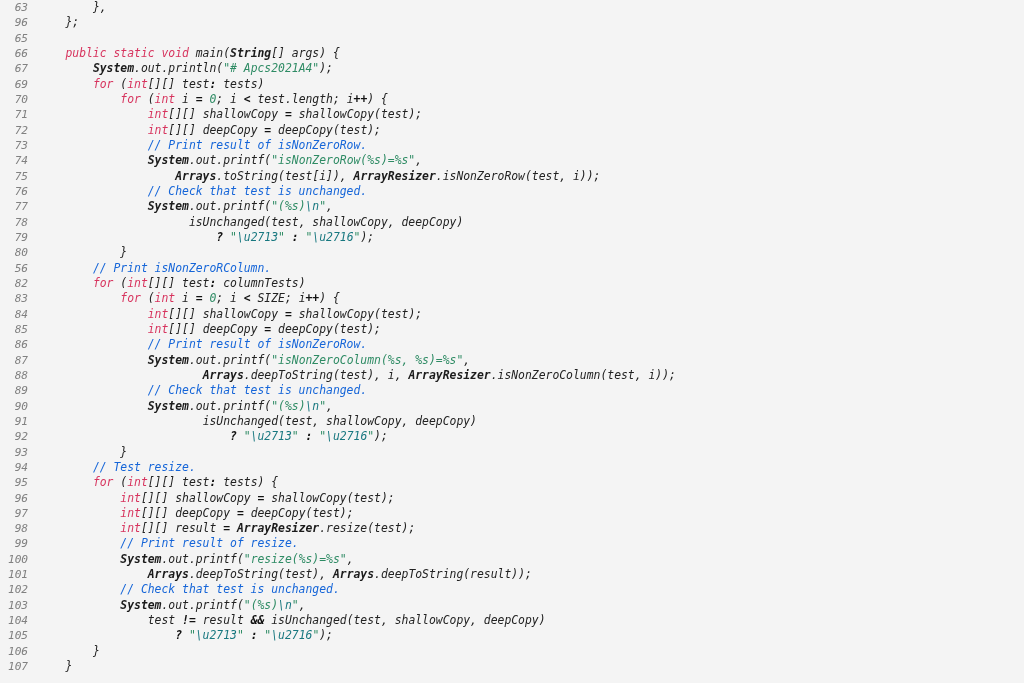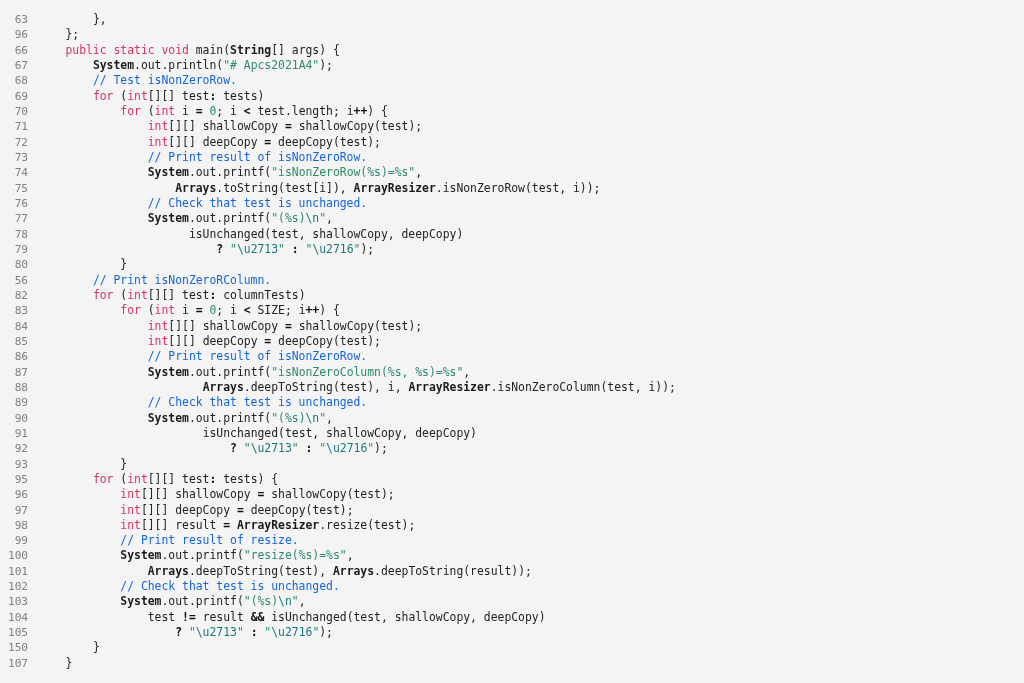--- a/index.html
+++ b/index.html
@@ -21,21 +21,22 @@
     background: #f4f4f4;
     display: block;
   }
 
   .code-area {
     position: absolute;
     top: 0;
     left: 0;
     right: 0;
     bottom: 0;
-    padding-top: 12px;
+    padding-top: 0px;
+    font-style: italic;
   }
 
   .line {
     display: block;
     height: 15.33px;
     line-height: 15.33px;
     white-space: pre;
     font-size: 11.4px;
     position: relative;
   }
@@ -70,23 +71,23 @@
   .op   { color: #111111; font-weight: bold; }
   .pln  { color: #222222; }
 </style>
 </head>
 <body>
 
 <div id="editor">
   <div class="code-area">
       <div class="line"><span class="ln">63</span><span class="code"><span class="pln"> </span><span class="pln"> </span><span class="pln"> </span><span class="pln"> </span><span class="pln"> </span><span class="pln"> </span><span class="pln"> </span><span class="pln"> </span><span class="pln">}</span><span class="pln">,</span></span></div>
       <div class="line"><span class="ln">96</span><span class="code"><span class="pln"> </span><span class="pln"> </span><span class="pln"> </span><span class="pln"> </span><span class="pln">}</span><span class="pln">;</span></span></div>
+      <div class="line"><span class="ln">65</span><span class="code"></span></div>
       <div class="line"><span class="ln">66</span><span class="code"><span class="pln"> </span><span class="pln"> </span><span class="pln"> </span><span class="pln"> </span><span class="kw">public</span><span class="pln"> </span><span class="kw">static</span><span class="pln"> </span><span class="kw">void</span><span class="pln"> </span><span class="pln">main</span><span class="pln">(</span><span class="cls">String</span><span class="pln">[</span><span class="pln">]</span><span class="pln"> </span><span class="pln">args</span><span class="pln">)</span><span class="pln"> </span><span class="pln">{</span></span></div>
       <div class="line"><span class="ln">67</span><span class="code"><span class="pln"> </span><span class="pln"> </span><span class="pln"> </span><span class="pln"> </span><span class="pln"> </span><span class="pln"> </span><span class="pln"> </span><span class="pln"> </span><span class="cls">System</span><span class="pln">.</span><span class="pln">out</span><span class="pln">.</span><span class="pln">println</span><span class="pln">(</span><span class="str">"# Apcs2021A4"</span><span class="pln">)</span><span class="pln">;</span></span></div>
-      <div class="line"><span class="ln">68</span><span class="code"><span class="pln"> </span><span class="pln"> </span><span class="pln"> </span><span class="pln"> </span><span class="pln"> </span><span class="pln"> </span><span class="pln"> </span><span class="pln"> </span><span class="cmt">// Test isNonZeroRow.</span></span></div>
       <div class="line"><span class="ln">69</span><span class="code"><span class="pln"> </span><span class="pln"> </span><span class="pln"> </span><span class="pln"> </span><span class="pln"> </span><span class="pln"> </span><span class="pln"> </span><span class="pln"> </span><span class="kw">for</span><span class="pln"> </span><span class="pln">(</span><span class="kw">int</span><span class="pln">[</span><span class="pln">]</span><span class="pln">[</span><span class="pln">]</span><span class="pln"> </span><span class="pln">test</span><span class="op">:</span><span class="pln"> </span><span class="pln">tests</span><span class="pln">)</span></span></div>
       <div class="line"><span class="ln">70</span><span class="code"><span class="pln"> </span><span class="pln"> </span><span class="pln"> </span><span class="pln"> </span><span class="pln"> </span><span class="pln"> </span><span class="pln"> </span><span class="pln"> </span><span class="pln"> </span><span class="pln"> </span><span class="pln"> </span><span class="pln"> </span><span class="kw">for</span><span class="pln"> </span><span class="pln">(</span><span class="kw">int</span><span class="pln"> </span><span class="pln">i</span><span class="pln"> </span><span class="op">=</span><span class="pln"> </span><span class="num">0</span><span class="pln">;</span><span class="pln"> </span><span class="pln">i</span><span class="pln"> </span><span class="op">&lt;</span><span class="pln"> </span><span class="pln">test</span><span class="pln">.</span><span class="pln">length</span><span class="pln">;</span><span class="pln"> </span><span class="pln">i</span><span class="op">++</span><span class="pln">)</span><span class="pln"> </span><span class="pln">{</span></span></div>
       <div class="line"><span class="ln">71</span><span class="code"><span class="pln"> </span><span class="pln"> </span><span class="pln"> </span><span class="pln"> </span><span class="pln"> </span><span class="pln"> </span><span class="pln"> </span><span class="pln"> </span><span class="pln"> </span><span class="pln"> </span><span class="pln"> </span><span class="pln"> </span><span class="pln"> </span><span class="pln"> </span><span class="pln"> </span><span class="pln"> </span><span class="kw">int</span><span class="pln">[</span><span class="pln">]</span><span class="pln">[</span><span class="pln">]</span><span class="pln"> </span><span class="pln">shallowCopy</span><span class="pln"> </span><span class="op">=</span><span class="pln"> </span><span class="pln">shallowCopy</span><span class="pln">(</span><span class="pln">test</span><span class="pln">)</span><span class="pln">;</span></span></div>
       <div class="line"><span class="ln">72</span><span class="code"><span class="pln"> </span><span class="pln"> </span><span class="pln"> </span><span class="pln"> </span><span class="pln"> </span><span class="pln"> </span><span class="pln"> </span><span class="pln"> </span><span class="pln"> </span><span class="pln"> </span><span class="pln"> </span><span class="pln"> </span><span class="pln"> </span><span class="pln"> </span><span class="pln"> </span><span class="pln"> </span><span class="kw">int</span><span class="pln">[</span><span class="pln">]</span><span class="pln">[</span><span class="pln">]</span><span class="pln"> </span><span class="pln">deepCopy</span><span class="pln"> </span><span class="op">=</span><span class="pln"> </span><span class="pln">deepCopy</span><span class="pln">(</span><span class="pln">test</span><span class="pln">)</span><span class="pln">;</span></span></div>
       <div class="line"><span class="ln">73</span><span class="code"><span class="pln"> </span><span class="pln"> </span><span class="pln"> </span><span class="pln"> </span><span class="pln"> </span><span class="pln"> </span><span class="pln"> </span><span class="pln"> </span><span class="pln"> </span><span class="pln"> </span><span class="pln"> </span><span class="pln"> </span><span class="pln"> </span><span class="pln"> </span><span class="pln"> </span><span class="pln"> </span><span class="cmt">// Print result of isNonZeroRow.</span></span></div>
       <div class="line"><span class="ln">74</span><span class="code"><span class="pln"> </span><span class="pln"> </span><span class="pln"> </span><span class="pln"> </span><span class="pln"> </span><span class="pln"> </span><span class="pln"> </span><span class="pln"> </span><span class="pln"> </span><span class="pln"> </span><span class="pln"> </span><span class="pln"> </span><span class="pln"> </span><span class="pln"> </span><span class="pln"> </span><span class="pln"> </span><span class="cls">System</span><span class="pln">.</span><span class="pln">out</span><span class="pln">.</span><span class="pln">printf</span><span class="pln">(</span><span class="str">"isNonZeroRow(%s)=%s"</span><span class="pln">,</span></span></div>
       <div class="line"><span class="ln">75</span><span class="code"><span class="pln"> </span><span class="pln"> </span><span class="pln"> </span><span class="pln"> </span><span class="pln"> </span><span class="pln"> </span><span class="pln"> </span><span class="pln"> </span><span class="pln"> </span><span class="pln"> </span><span class="pln"> </span><span class="pln"> </span><span class="pln"> </span><span class="pln"> </span><span class="pln"> </span><span class="pln"> </span><span class="pln"> </span><span class="pln"> </span><span class="pln"> </span><span class="pln"> </span><span class="cls">Arrays</span><span class="pln">.</span><span class="pln">toString</span><span class="pln">(</span><span class="pln">test</span><span class="pln">[</span><span class="pln">i</span><span class="pln">]</span><span class="pln">)</span><span class="pln">,</span><span class="pln"> </span><span class="cls">ArrayResizer</span><span class="pln">.</span><span class="pln">isNonZeroRow</span><span class="pln">(</span><span class="pln">test</span><span class="pln">,</span><span class="pln"> </span><span class="pln">i</span><span class="pln">)</span><span class="pln">)</span><span class="pln">;</span></span></div>
       <div class="line"><span class="ln">76</span><span class="code"><span class="pln"> </span><span class="pln"> </span><span class="pln"> </span><span class="pln"> </span><span class="pln"> </span><span class="pln"> </span><span class="pln"> </span><span class="pln"> </span><span class="pln"> </span><span class="pln"> </span><span class="pln"> </span><span class="pln"> </span><span class="pln"> </span><span class="pln"> </span><span class="pln"> </span><span class="pln"> </span><span class="cmt">// Check that test is unchanged.</span></span></div>
       <div class="line"><span class="ln">77</span><span class="code"><span class="pln"> </span><span class="pln"> </span><span class="pln"> </span><span class="pln"> </span><span class="pln"> </span><span class="pln"> </span><span class="pln"> </span><span class="pln"> </span><span class="pln"> </span><span class="pln"> </span><span class="pln"> </span><span class="pln"> </span><span class="pln"> </span><span class="pln"> </span><span class="pln"> </span><span class="pln"> </span><span class="cls">System</span><span class="pln">.</span><span class="pln">out</span><span class="pln">.</span><span class="pln">printf</span><span class="pln">(</span><span class="str">"(%s)</span><span class="esc">\n</span><span class="str">"</span><span class="pln">,</span></span></div>
       <div class="line"><span class="ln">78</span><span class="code"><span class="pln"> </span><span class="pln"> </span><span class="pln"> </span><span class="pln"> </span><span class="pln"> </span><span class="pln"> </span><span class="pln"> </span><span class="pln"> </span><span class="pln"> </span><span class="pln"> </span><span class="pln"> </span><span class="pln"> </span><span class="pln"> </span><span class="pln"> </span><span class="pln"> </span><span class="pln"> </span><span class="pln"> </span><span class="pln"> </span><span class="pln"> </span><span class="pln"> </span><span class="pln"> </span><span class="pln"> </span><span class="pln">isUnchanged</span><span class="pln">(</span><span class="pln">test</span><span class="pln">,</span><span class="pln"> </span><span class="pln">shallowCopy</span><span class="pln">,</span><span class="pln"> </span><span class="pln">deepCopy</span><span class="pln">)</span></span></div>
@@ -98,27 +99,28 @@
       <div class="line"><span class="ln">84</span><span class="code"><span class="pln"> </span><span class="pln"> </span><span class="pln"> </span><span class="pln"> </span><span class="pln"> </span><span class="pln"> </span><span class="pln"> </span><span class="pln"> </span><span class="pln"> </span><span class="pln"> </span><span class="pln"> </span><span class="pln"> </span><span class="pln"> </span><span class="pln"> </span><span class="pln"> </span><span class="pln"> </span><span class="kw">int</span><span class="pln">[</span><span class="pln">]</span><span class="pln">[</span><span class="pln">]</span><span class="pln"> </span><span class="pln">shallowCopy</span><span class="pln"> </span><span class="op">=</span><span class="pln"> </span><span class="pln">shallowCopy</span><span class="pln">(</span><span class="pln">test</span><span class="pln">)</span><span class="pln">;</span></span></div>
       <div class="line"><span class="ln">85</span><span class="code"><span class="pln"> </span><span class="pln"> </span><span class="pln"> </span><span class="pln"> </span><span class="pln"> </span><span class="pln"> </span><span class="pln"> </span><span class="pln"> </span><span class="pln"> </span><span class="pln"> </span><span class="pln"> </span><span class="pln"> </span><span class="pln"> </span><span class="pln"> </span><span class="pln"> </span><span class="pln"> </span><span class="kw">int</span><span class="pln">[</span><span class="pln">]</span><span class="pln">[</span><span class="pln">]</span><span class="pln"> </span><span class="pln">deepCopy</span><span class="pln"> </span><span class="op">=</span><span class="pln"> </span><span class="pln">deepCopy</span><span class="pln">(</span><span class="pln">test</span><span class="pln">)</span><span class="pln">;</span></span></div>
       <div class="line"><span class="ln">86</span><span class="code"><span class="pln"> </span><span class="pln"> </span><span class="pln"> </span><span class="pln"> </span><span class="pln"> </span><span class="pln"> </span><span class="pln"> </span><span class="pln"> </span><span class="pln"> </span><span class="pln"> </span><span class="pln"> </span><span class="pln"> </span><span class="pln"> </span><span class="pln"> </span><span class="pln"> </span><span class="pln"> </span><span class="cmt">// Print result of isNonZeroRow.</span></span></div>
       <div class="line"><span class="ln">87</span><span class="code"><span class="pln"> </span><span class="pln"> </span><span class="pln"> </span><span class="pln"> </span><span class="pln"> </span><span class="pln"> </span><span class="pln"> </span><span class="pln"> </span><span class="pln"> </span><span class="pln"> </span><span class="pln"> </span><span class="pln"> </span><span class="pln"> </span><span class="pln"> </span><span class="pln"> </span><span class="pln"> </span><span class="cls">System</span><span class="pln">.</span><span class="pln">out</span><span class="pln">.</span><span class="pln">printf</span><span class="pln">(</span><span class="str">"isNonZeroColumn(%s, %s)=%s"</span><span class="pln">,</span></span></div>
       <div class="line"><span class="ln">88</span><span class="code"><span class="pln"> </span><span class="pln"> </span><span class="pln"> </span><span class="pln"> </span><span class="pln"> </span><span class="pln"> </span><span class="pln"> </span><span class="pln"> </span><span class="pln"> </span><span class="pln"> </span><span class="pln"> </span><span class="pln"> </span><span class="pln"> </span><span class="pln"> </span><span class="pln"> </span><span class="pln"> </span><span class="pln"> </span><span class="pln"> </span><span class="pln"> </span><span class="pln"> </span><span class="pln"> </span><span class="pln"> </span><span class="pln"> </span><span class="pln"> </span><span class="cls">Arrays</span><span class="pln">.</span><span class="pln">deepToString</span><span class="pln">(</span><span class="pln">test</span><span class="pln">)</span><span class="pln">,</span><span class="pln"> </span><span class="pln">i</span><span class="pln">,</span><span class="pln"> </span><span class="cls">ArrayResizer</span><span class="pln">.</span><span class="pln">isNonZeroColumn</span><span class="pln">(</span><span class="pln">test</span><span class="pln">,</span><span class="pln"> </span><span class="pln">i</span><span class="pln">)</span><span class="pln">)</span><span class="pln">;</span></span></div>
       <div class="line"><span class="ln">89</span><span class="code"><span class="pln"> </span><span class="pln"> </span><span class="pln"> </span><span class="pln"> </span><span class="pln"> </span><span class="pln"> </span><span class="pln"> </span><span class="pln"> </span><span class="pln"> </span><span class="pln"> </span><span class="pln"> </span><span class="pln"> </span><span class="pln"> </span><span class="pln"> </span><span class="pln"> </span><span class="pln"> </span><span class="cmt">// Check that test is unchanged.</span></span></div>
       <div class="line"><span class="ln">90</span><span class="code"><span class="pln"> </span><span class="pln"> </span><span class="pln"> </span><span class="pln"> </span><span class="pln"> </span><span class="pln"> </span><span class="pln"> </span><span class="pln"> </span><span class="pln"> </span><span class="pln"> </span><span class="pln"> </span><span class="pln"> </span><span class="pln"> </span><span class="pln"> </span><span class="pln"> </span><span class="pln"> </span><span class="cls">System</span><span class="pln">.</span><span class="pln">out</span><span class="pln">.</span><span class="pln">printf</span><span class="pln">(</span><span class="str">"(%s)</span><span class="esc">\n</span><span class="str">"</span><span class="pln">,</span></span></div>
       <div class="line"><span class="ln">91</span><span class="code"><span class="pln"> </span><span class="pln"> </span><span class="pln"> </span><span class="pln"> </span><span class="pln"> </span><span class="pln"> </span><span class="pln"> </span><span class="pln"> </span><span class="pln"> </span><span class="pln"> </span><span class="pln"> </span><span class="pln"> </span><span class="pln"> </span><span class="pln"> </span><span class="pln"> </span><span class="pln"> </span><span class="pln"> </span><span class="pln"> </span><span class="pln"> </span><span class="pln"> </span><span class="pln"> </span><span class="pln"> </span><span class="pln"> </span><span class="pln"> </span><span class="pln">isUnchanged</span><span class="pln">(</span><span class="pln">test</span><span class="pln">,</span><span class="pln"> </span><span class="pln">shallowCopy</span><span class="pln">,</span><span class="pln"> </span><span class="pln">deepCopy</span><span class="pln">)</span></span></div>
       <div class="line"><span class="ln">92</span><span class="code"><span class="pln"> </span><span class="pln"> </span><span class="pln"> </span><span class="pln"> </span><span class="pln"> </span><span class="pln"> </span><span class="pln"> </span><span class="pln"> </span><span class="pln"> </span><span class="pln"> </span><span class="pln"> </span><span class="pln"> </span><span class="pln"> </span><span class="pln"> </span><span class="pln"> </span><span class="pln"> </span><span class="pln"> </span><span class="pln"> </span><span class="pln"> </span><span class="pln"> </span><span class="pln"> </span><span class="pln"> </span><span class="pln"> </span><span class="pln"> </span><span class="pln"> </span><span class="pln"> </span><span class="pln"> </span><span class="pln"> </span><span class="op">?</span><span class="pln"> </span><span class="str">"</span><span class="esc">\u2713</span><span class="str">"</span><span class="pln"> </span><span class="op">:</span><span class="pln"> </span><span class="str">"</span><span class="esc">\u2716</span><span class="str">"</span><span class="pln">)</span><span class="pln">;</span></span></div>
       <div class="line"><span class="ln">93</span><span class="code"><span class="pln"> </span><span class="pln"> </span><span class="pln"> </span><span class="pln"> </span><span class="pln"> </span><span class="pln"> </span><span class="pln"> </span><span class="pln"> </span><span class="pln"> </span><span class="pln"> </span><span class="pln"> </span><span class="pln"> </span><span class="pln">}</span></span></div>
+      <div class="line"><span class="ln">94</span><span class="code"><span class="pln"> </span><span class="pln"> </span><span class="pln"> </span><span class="pln"> </span><span class="pln"> </span><span class="pln"> </span><span class="pln"> </span><span class="pln"> </span><span class="cmt">// Test resize.</span></span></div>
       <div class="line"><span class="ln">95</span><span class="code"><span class="pln"> </span><span class="pln"> </span><span class="pln"> </span><span class="pln"> </span><span class="pln"> </span><span class="pln"> </span><span class="pln"> </span><span class="pln"> </span><span class="kw">for</span><span class="pln"> </span><span class="pln">(</span><span class="kw">int</span><span class="pln">[</span><span class="pln">]</span><span class="pln">[</span><span class="pln">]</span><span class="pln"> </span><span class="pln">test</span><span class="op">:</span><span class="pln"> </span><span class="pln">tests</span><span class="pln">)</span><span class="pln"> </span><span class="pln">{</span></span></div>
       <div class="line"><span class="ln">96</span><span class="code"><span class="pln"> </span><span class="pln"> </span><span class="pln"> </span><span class="pln"> </span><span class="pln"> </span><span class="pln"> </span><span class="pln"> </span><span class="pln"> </span><span class="pln"> </span><span class="pln"> </span><span class="pln"> </span><span class="pln"> </span><span class="kw">int</span><span class="pln">[</span><span class="pln">]</span><span class="pln">[</span><span class="pln">]</span><span class="pln"> </span><span class="pln">shallowCopy</span><span class="pln"> </span><span class="op">=</span><span class="pln"> </span><span class="pln">shallowCopy</span><span class="pln">(</span><span class="pln">test</span><span class="pln">)</span><span class="pln">;</span></span></div>
       <div class="line"><span class="ln">97</span><span class="code"><span class="pln"> </span><span class="pln"> </span><span class="pln"> </span><span class="pln"> </span><span class="pln"> </span><span class="pln"> </span><span class="pln"> </span><span class="pln"> </span><span class="pln"> </span><span class="pln"> </span><span class="pln"> </span><span class="pln"> </span><span class="kw">int</span><span class="pln">[</span><span class="pln">]</span><span class="pln">[</span><span class="pln">]</span><span class="pln"> </span><span class="pln">deepCopy</span><span class="pln"> </span><span class="op">=</span><span class="pln"> </span><span class="pln">deepCopy</span><span class="pln">(</span><span class="pln">test</span><span class="pln">)</span><span class="pln">;</span></span></div>
       <div class="line"><span class="ln">98</span><span class="code"><span class="pln"> </span><span class="pln"> </span><span class="pln"> </span><span class="pln"> </span><span class="pln"> </span><span class="pln"> </span><span class="pln"> </span><span class="pln"> </span><span class="pln"> </span><span class="pln"> </span><span class="pln"> </span><span class="pln"> </span><span class="kw">int</span><span class="pln">[</span><span class="pln">]</span><span class="pln">[</span><span class="pln">]</span><span class="pln"> </span><span class="pln">result</span><span class="pln"> </span><span class="op">=</span><span class="pln"> </span><span class="cls">ArrayResizer</span><span class="pln">.</span><span class="pln">resize</span><span class="pln">(</span><span class="pln">test</span><span class="pln">)</span><span class="pln">;</span></span></div>
       <div class="line"><span class="ln">99</span><span class="code"><span class="pln"> </span><span class="pln"> </span><span class="pln"> </span><span class="pln"> </span><span class="pln"> </span><span class="pln"> </span><span class="pln"> </span><span class="pln"> </span><span class="pln"> </span><span class="pln"> </span><span class="pln"> </span><span class="pln"> </span><span class="cmt">// Print result of resize.</span></span></div>
       <div class="line"><span class="ln">100</span><span class="code"><span class="pln"> </span><span class="pln"> </span><span class="pln"> </span><span class="pln"> </span><span class="pln"> </span><span class="pln"> </span><span class="pln"> </span><span class="pln"> </span><span class="pln"> </span><span class="pln"> </span><span class="pln"> </span><span class="pln"> </span><span class="cls">System</span><span class="pln">.</span><span class="pln">out</span><span class="pln">.</span><span class="pln">printf</span><span class="pln">(</span><span class="str">"resize(%s)=%s"</span><span class="pln">,</span></span></div>
       <div class="line"><span class="ln">101</span><span class="code"><span class="pln"> </span><span class="pln"> </span><span class="pln"> </span><span class="pln"> </span><span class="pln"> </span><span class="pln"> </span><span class="pln"> </span><span class="pln"> </span><span class="pln"> </span><span class="pln"> </span><span class="pln"> </span><span class="pln"> </span><span class="pln"> </span><span class="pln"> </span><span class="pln"> </span><span class="pln"> </span><span class="cls">Arrays</span><span class="pln">.</span><span class="pln">deepToString</span><span class="pln">(</span><span class="pln">test</span><span class="pln">)</span><span class="pln">,</span><span class="pln"> </span><span class="cls">Arrays</span><span class="pln">.</span><span class="pln">deepToString</span><span class="pln">(</span><span class="pln">result</span><span class="pln">)</span><span class="pln">)</span><span class="pln">;</span></span></div>
       <div class="line"><span class="ln">102</span><span class="code"><span class="pln"> </span><span class="pln"> </span><span class="pln"> </span><span class="pln"> </span><span class="pln"> </span><span class="pln"> </span><span class="pln"> </span><span class="pln"> </span><span class="pln"> </span><span class="pln"> </span><span class="pln"> </span><span class="pln"> </span><span class="cmt">// Check that test is unchanged.</span></span></div>
       <div class="line"><span class="ln">103</span><span class="code"><span class="pln"> </span><span class="pln"> </span><span class="pln"> </span><span class="pln"> </span><span class="pln"> </span><span class="pln"> </span><span class="pln"> </span><span class="pln"> </span><span class="pln"> </span><span class="pln"> </span><span class="pln"> </span><span class="pln"> </span><span class="cls">System</span><span class="pln">.</span><span class="pln">out</span><span class="pln">.</span><span class="pln">printf</span><span class="pln">(</span><span class="str">"(%s)</span><span class="esc">\n</span><span class="str">"</span><span class="pln">,</span></span></div>
       <div class="line"><span class="ln">104</span><span class="code"><span class="pln"> </span><span class="pln"> </span><span class="pln"> </span><span class="pln"> </span><span class="pln"> </span><span class="pln"> </span><span class="pln"> </span><span class="pln"> </span><span class="pln"> </span><span class="pln"> </span><span class="pln"> </span><span class="pln"> </span><span class="pln"> </span><span class="pln"> </span><span class="pln"> </span><span class="pln"> </span><span class="pln">test</span><span class="pln"> </span><span class="op">!=</span><span class="pln"> </span><span class="pln">result</span><span class="pln"> </span><span class="op">&amp;&amp;</span><span class="pln"> </span><span class="pln">isUnchanged</span><span class="pln">(</span><span class="pln">test</span><span class="pln">,</span><span class="pln"> </span><span class="pln">shallowCopy</span><span class="pln">,</span><span class="pln"> </span><span class="pln">deepCopy</span><span class="pln">)</span></span></div>
       <div class="line"><span class="ln">105</span><span class="code"><span class="pln"> </span><span class="pln"> </span><span class="pln"> </span><span class="pln"> </span><span class="pln"> </span><span class="pln"> </span><span class="pln"> </span><span class="pln"> </span><span class="pln"> </span><span class="pln"> </span><span class="pln"> </span><span class="pln"> </span><span class="pln"> </span><span class="pln"> </span><span class="pln"> </span><span class="pln"> </span><span class="pln"> </span><span class="pln"> </span><span class="pln"> </span><span class="pln"> </span><span class="op">?</span><span class="pln"> </span><span class="str">"</span><span class="esc">\u2713</span><span class="str">"</span><span class="pln"> </span><span class="op">:</span><span class="pln"> </span><span class="str">"</span><span class="esc">\u2716</span><span class="str">"</span><span class="pln">)</span><span class="pln">;</span></span></div>
-      <div class="line"><span class="ln">150</span><span class="code"><span class="pln"> </span><span class="pln"> </span><span class="pln"> </span><span class="pln"> </span><span class="pln"> </span><span class="pln"> </span><span class="pln"> </span><span class="pln"> </span><span class="pln">}</span></span></div>
+      <div class="line"><span class="ln">106</span><span class="code"><span class="pln"> </span><span class="pln"> </span><span class="pln"> </span><span class="pln"> </span><span class="pln"> </span><span class="pln"> </span><span class="pln"> </span><span class="pln"> </span><span class="pln">}</span></span></div>
       <div class="line"><span class="ln">107</span><span class="code"><span class="pln"> </span><span class="pln"> </span><span class="pln"> </span><span class="pln"> </span><span class="pln">}</span></span></div>
     </div>
 </div>
 
 </body></html>

